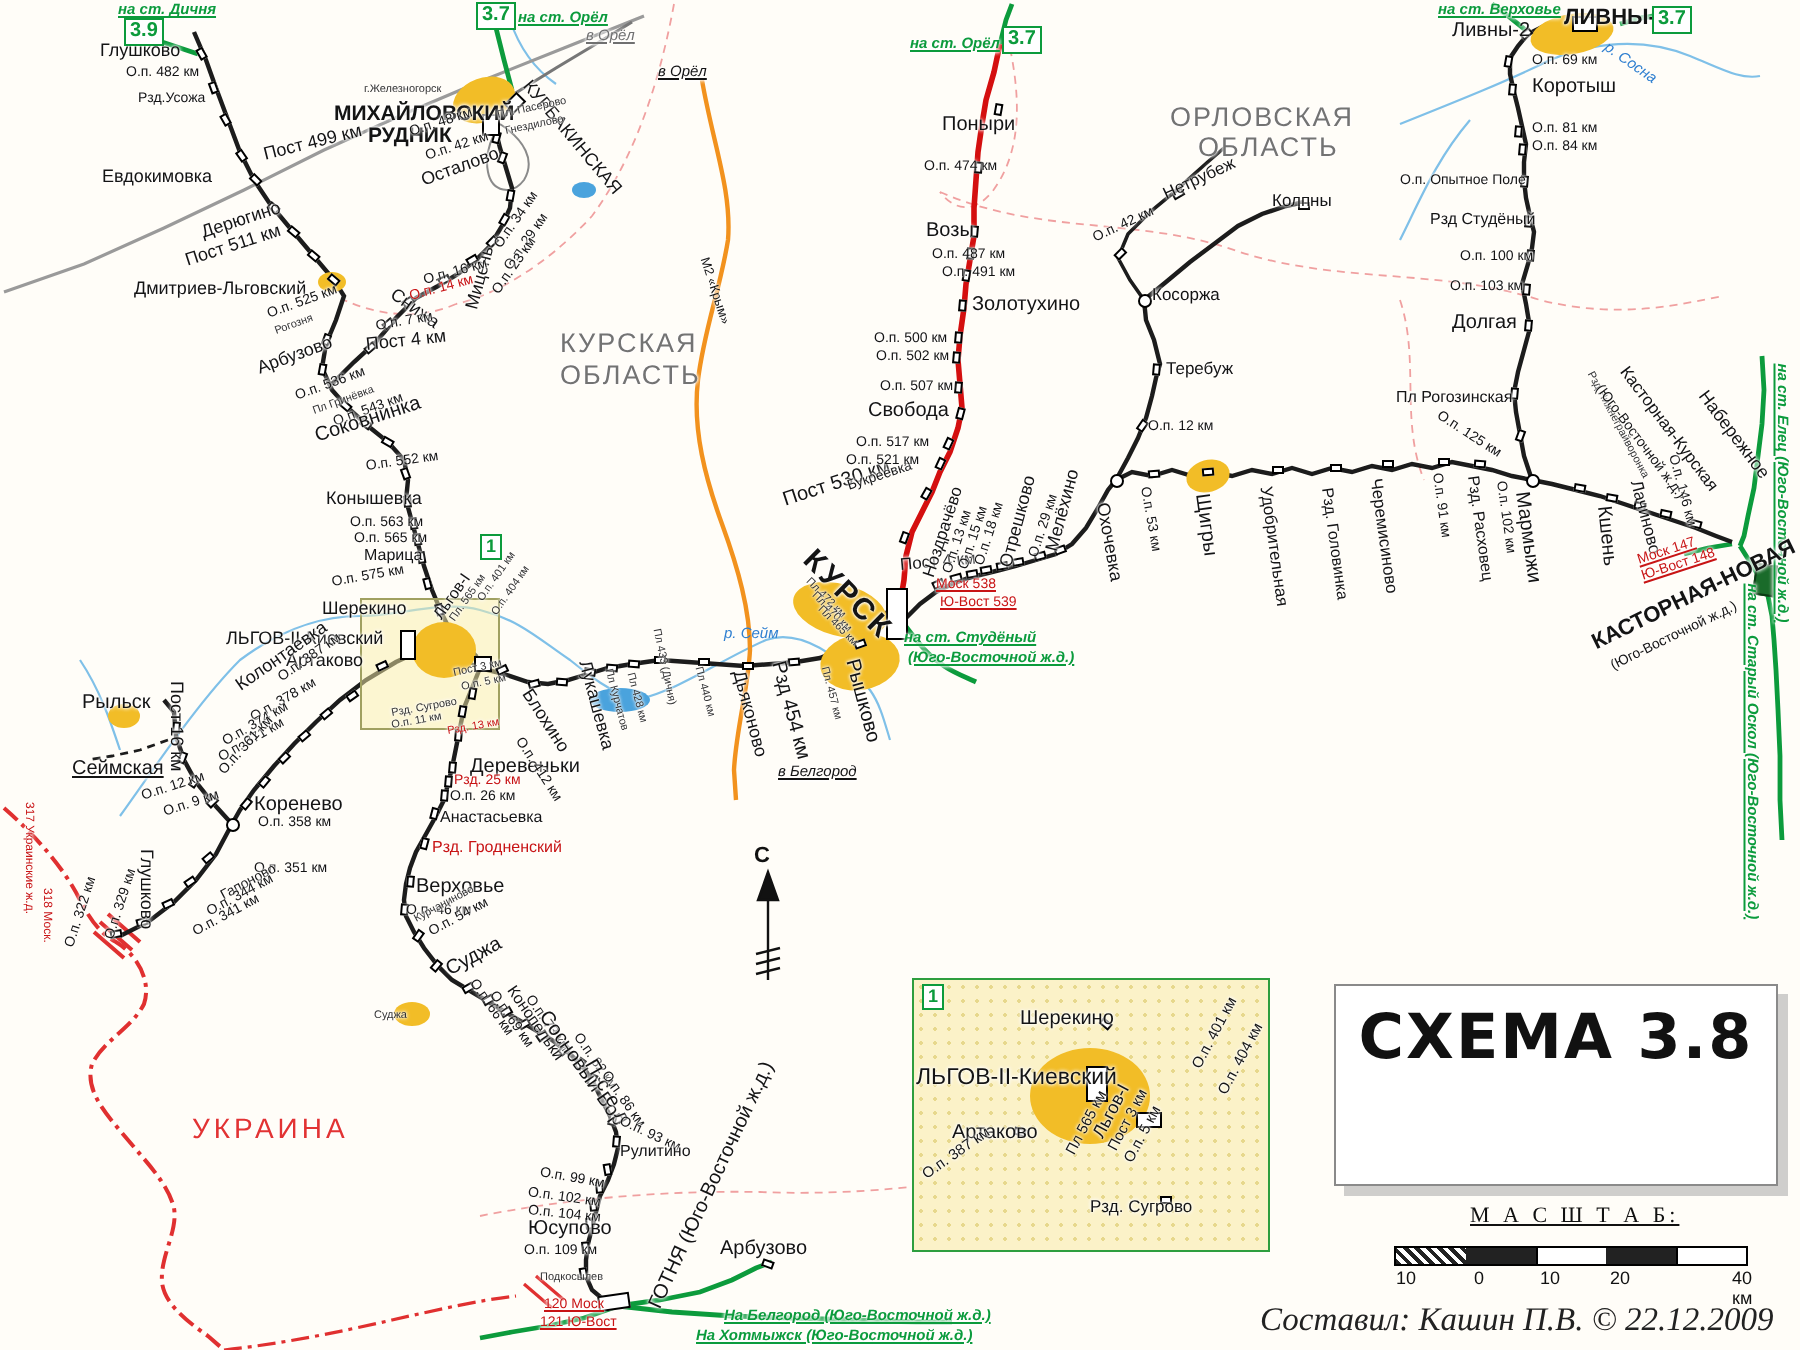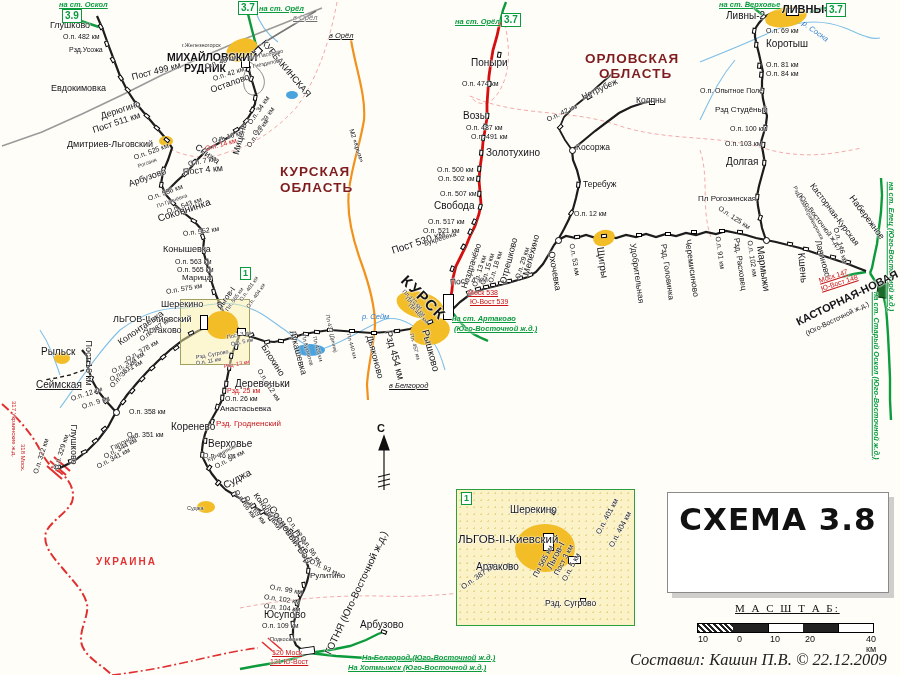--- a/index.html
+++ b/index.html
@@ -17,22 +17,22 @@
   .redu{font-size:7px;color:#c81414;text-decoration:underline}
   .redop{font-size:7px;color:#c81414}
   .redt{font-size:6px;color:#c81414}
   .redtiny{font-size:5.5px;color:#c81414}
   .redst9{font-size:8px;color:#c81414}
   .green{color:#0c9b3c;font-style:italic;font-weight:bold;font-size:7.5px;text-decoration:underline}
   .river{color:#2f7fd0;font-style:italic;font-size:7.5px;text-shadow:none}
   .road{font-size:6.5px}
   .roadu{font-size:7.5px;font-style:italic;text-decoration:underline}
   .roadgu{font-size:7.5px;font-style:italic;text-decoration:underline;color:#707070}
-  .reg13{font-size:13.5px;font-weight:bold;color:#7f1d1d;letter-spacing:1px}
-  .reg15{font-size:10px;font-weight:bold;color:#e23333;letter-spacing:2px}
+  .reg13{font-size:13.5px;font-weight:normal;color:#737373;letter-spacing:1px}
+  .reg15{font-size:14px;font-weight:normal;color:#e23333;letter-spacing:2px}
   .mk{position:absolute;width:6px;height:3.5px;background:#fff;border:1px solid #000;box-sizing:border-box}
   .jc{position:absolute;width:7px;height:7px;background:#fff;border:1.2px solid #000;border-radius:50%;box-sizing:border-box}
   .srect{position:absolute;background:#fff;border:1.2px solid #000;box-sizing:border-box}
   .srect.d{background:#1a6b2a;border-color:#0a3a14}
   .blob{position:absolute;background:#f2bd27;border-radius:50%}
   .badge{position:absolute;background:#fff;border:1.6px solid #0c9b3c;color:#0c9b3c;font-weight:bold;
          font-size:10px;padding:0 2px;line-height:12px;cursor:pointer}
   .badge.sm{font-size:9px;line-height:11px}
   .inset-square{position:absolute;left:180px;top:299px;width:68px;height:64px;
          background:rgba(250,240,170,.5);border:1px solid #a0a060}
@@ -334,25 +334,25 @@
       <div class="srect" style="left: 443px; top: 294px; width: 11px; height: 26px;"></div>
       <div class="srect" style="left: 200px; top: 315px; width: 8px; height: 15px;"></div>
       <div class="srect" style="left: 237px; top: 328px; width: 9px; height: 8px;"></div>
       <div class="srect" style="left: 241px; top: 57px; width: 9px; height: 11px;"></div>
       <div class="srect" style="left: 254px; top: 47px; transform: rotate(45deg); width: 7px; height: 9px;"></div>
       <div class="srect" style="left: 786px; top: 8px; width: 13px; height: 8px;"></div>
       <div class="srect" style="left: 299px; top: 647px; transform: rotate(-8deg); width: 16px; height: 8px;"></div>
       <div class="srect d" style="left: 877px; top: 282px; transform: rotate(8deg); width: 11px; height: 16px;"></div>
       <div class="srect" style="left: 543px; top: 533px; width: 11px; height: 18px;"></div>
       <div class="srect" style="left: 568px; top: 556px; width: 13px; height: 8px;"></div>
-      <div class="lbl green" style="left: 59px; top: 1px;">на ст. Оскол</div>
+      <div class="lbl green" style="left: 59px; top: 1px;">на ст. Дичня</div>
       <div class="lbl green" style="left: 259px; top: 5px;">на ст. Орёл</div>
       <div class="lbl green" style="left: 455px; top: 18px;">на ст. Орёл</div>
       <div class="lbl green" style="left: 719px; top: 1px;">на ст. Верховье</div>
-      <div class="lbl green" style="left: 452px; top: 315px;">на ст. Артаково</div>
+      <div class="lbl green" style="left: 452px; top: 315px;">на ст. Студёный</div>
       <div class="lbl green" style="left: 454px; top: 325px;">(Юго-Восточной ж.д.)</div>
       <div class="lbl green" style="left: 362px; top: 654px;">На Белгород (Юго-Восточной ж.д.)</div>
       <div class="lbl green" style="left: 348px; top: 664px;">На Хотмыжск (Юго-Восточной ж.д.)</div>
       <div class="lbl green" style="left: 891px; top: 178px; transform: rotate(90deg);">на ст. Елец (Юго-Восточной ж.д.)</div>
       <div class="lbl green" style="left: 876px; top: 288px; transform: rotate(90deg);">на ст. Старый Оскол (Юго-Восточной ж.д.)</div>
       <div class="lbl st11" style="left: 50px; top: 21px;">Глушково</div>
       <div class="lbl op" style="left: 63px; top: 33px;">О.п. 482 км</div>
       <div class="lbl op" style="left: 69px; top: 46px;">Рзд.Усожа</div>
       <div class="lbl st11" style="left: 51px; top: 84px;">Евдокимовка</div>
       <div class="lbl st11" style="left: 132px; top: 73px; transform: rotate(-14deg);">Пост 499 км</div>
@@ -393,21 +393,21 @@
       <div class="lbl st11" style="left: 161px; top: 300px;">Шерекино</div>
       <div class="lbl st11" style="left: 113px; top: 315px;">ЛЬГОВ-II-Киевский</div>
       <div class="lbl st11" style="left: 143px; top: 326px;">Артаково</div>
       <div class="lbl st11" style="left: 119px; top: 339px; transform: rotate(-35deg);">Колонтаевка</div>
       <div class="lbl op" style="left: 140px; top: 336px; transform: rotate(-35deg);">О.п. 387 км</div>
       <div class="lbl op" style="left: 126px; top: 356px; transform: rotate(-30deg);">О.п. 378 км</div>
       <div class="lbl op" style="left: 112px; top: 368px; transform: rotate(-30deg);">О.п. 374 км</div>
       <div class="lbl op" style="left: 110px; top: 376px; transform: rotate(-30deg);">О.п. 371 км</div>
       <div class="lbl op" style="left: 111px; top: 383px; transform: rotate(-48deg);">О.п. 361 км</div>
       <div class="lbl op" style="left: 129px; top: 408px;">О.п. 358 км</div>
-      <div class="lbl st12" style="left: 127px; top: 422px; margin-left: 44px;">Коренево</div>
+      <div class="lbl st12" style="left: 127px; top: 398px;">Коренево</div>
       <div class="lbl op" style="left: 127px; top: 431px;">О.п. 351 км</div>
       <div class="lbl op" style="left: 111px; top: 445px; transform: rotate(-28deg);">Гапоново</div>
       <div class="lbl op" style="left: 104px; top: 453px; transform: rotate(-28deg);">О.п. 344 км</div>
       <div class="lbl op" style="left: 97px; top: 463px; transform: rotate(-28deg);">О.п. 341 км</div>
       <div class="lbl st11" style="left: 73px; top: 420px; transform: rotate(90deg);">Глушково</div>
       <div class="lbl op" style="left: 55px; top: 466px; transform: rotate(-72deg);">О.п. 329 км</div>
       <div class="lbl op" style="left: 35px; top: 470px; transform: rotate(-72deg);">О.п. 322 км</div>
       <div class="lbl st12" style="left: 41px; top: 347px;">Рыльск</div>
       <div class="lbl st12u" style="left: 36px; top: 380px;">Сеймская</div>
       <div class="lbl st11" style="left: 88px; top: 336px; transform: rotate(90deg);">Пост 16 км</div>

